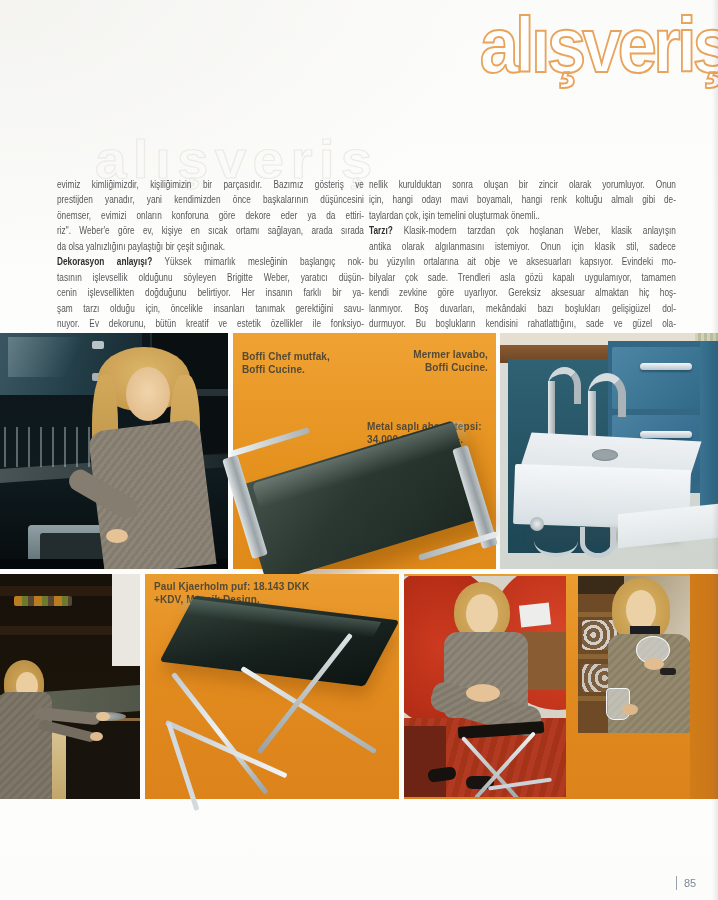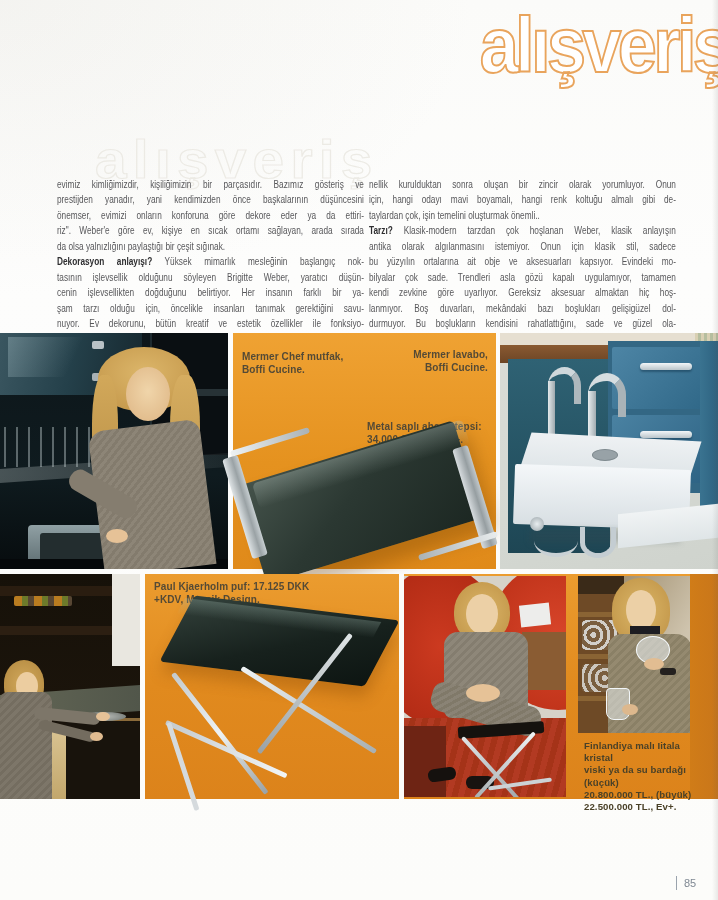--- a/index.html
+++ b/index.html
@@ -88,21 +88,21 @@
     <div class="s" style="left:92px;top:42px;width:26px;height:124px;background:linear-gradient(180deg,#d2a85a,#b88f45);border-radius:40%;"></div>
     <div class="s" style="left:170px;top:42px;width:30px;height:128px;background:linear-gradient(180deg,#d6ad60,#bd954b);border-radius:40%;"></div>
     <div class="s" style="left:126px;top:34px;width:44px;height:54px;background:radial-gradient(55% 55% at 50% 45%,#f0d5aa,#e2bd8d);border-radius:50%;"></div>
     <div class="s" style="left:96px;top:92px;width:112px;height:146px;background:repeating-linear-gradient(135deg,#8d8577 0 3px,#837b6d 3px 6px);border-radius:16px 14px 0 0;transform:rotate(-7deg);"></div>
     <div class="s" style="left:66px;top:150px;width:74px;height:22px;background:#857d6f;border-radius:10px;transform:rotate(30deg);"></div>
     <div class="s" style="left:106px;top:196px;width:22px;height:14px;background:#e6c297;border-radius:50%;"></div>
   </div>
 
   <div class="orange-block" style="left:233px;top:333px;width:263px;height:236px;">
     <div class="s cap" style="left:9px;top:18px;width:130px;">
-        <div>Mermer Chef mutfak,</div>
+        <div>Boffi Chef mutfak,</div>
         <div>Boffi Cucine.</div>
       </div>
     <div class="s cap right" style="right:8px;top:16px;width:120px;">
         <div>Mermer lavabo,</div>
         <div>Boffi Cucine.</div>
       </div>
     <div class="s cap" style="left:134px;top:88px;width:128px;">
         <div>Metal saplı ahşap tepsi:</div>
         <div>34.000.000 TL., Ev+.</div>
       </div>
@@ -160,21 +160,21 @@
     <div class="s" style="left:0;top:118px;width:52px;height:107px;background:repeating-linear-gradient(135deg,#7d7669 0 3px,#746d60 3px 6px);border-radius:8px 10px 0 0;"></div>
     <div class="s" style="left:34px;top:136px;width:66px;height:12px;background:#7d7669;border-radius:6px;transform:rotate(6deg);"></div>
     <div class="s" style="left:38px;top:152px;width:58px;height:10px;background:#736c5f;border-radius:5px;transform:rotate(14deg);"></div>
     <div class="s" style="left:96px;top:138px;width:14px;height:9px;background:#e6c297;border-radius:50%;"></div>
     <div class="s" style="left:90px;top:158px;width:13px;height:9px;background:#e0bb90;border-radius:50%;"></div>
   </div>
 
   <div class="orange-block" style="left:145px;top:574px;width:573px;height:225px;background:linear-gradient(180deg,#eb9c2f 0%,#e18a1e 50%,#dc831b 100%);">
     <div class="s" style="left:545px;top:0;width:28px;height:225px;background:linear-gradient(90deg,#d07c18,#c9761a);"></div>
     <div class="s cap" style="left:9px;top:7px;width:190px;">
-        <div>Paul Kjaerholm puf: 17.125 DKK</div>
+        <div>Paul Kjaerholm puf: 18.143 DKK</div>
         <div>+KDV, Mozaik Design.</div>
       </div>
 
     <div class="s" style="left:2px;top:28px;width:252px;height:180px;">
       <div class="s" style="left:30px;top:6px;width:205px;height:66px;transform:skew(-28deg,7deg);background:linear-gradient(160deg,#33413b 0%,#17211d 55%,#0d1512 100%);border-radius:4px;box-shadow:6px 10px 14px rgba(120,60,0,.30);"></div>
       <div class="s" style="left:34px;top:8px;width:196px;height:16px;transform:skew(-28deg,7deg);background:linear-gradient(180deg,rgba(160,185,175,.30),transparent);"></div>
       <div class="s" style="left:28px;top:70px;width:152px;height:5px;background:linear-gradient(90deg,#c4cacd,#eef2f3,#9aa2a5);border-radius:2px;transform:rotate(52deg);transform-origin:0 0;"></div>
       <div class="s" style="left:96px;top:64px;width:158px;height:5px;background:linear-gradient(90deg,#eef2f3,#a8b0b3);border-radius:2px;transform:rotate(32deg);transform-origin:0 0;"></div>
       <div class="s" style="left:206px;top:34px;width:150px;height:5px;background:linear-gradient(90deg,#dfe4e6,#9aa2a5);border-radius:2px;transform:rotate(128deg);transform-origin:0 0;"></div>
       <div class="s" style="left:20px;top:118px;width:132px;height:5px;background:linear-gradient(90deg,#c4cacd,#f2f5f6);border-radius:2px;transform:rotate(24deg);transform-origin:0 0;"></div>
@@ -215,24 +215,18 @@
       <div class="s" style="left:48px;top:14px;width:30px;height:40px;background:#ecd0a6;border-radius:50%;"></div>
       <div class="s" style="left:52px;top:50px;width:30px;height:20px;background:#1d1d22;"></div>
       <div class="s" style="left:30px;top:58px;width:84px;height:99px;background:repeating-linear-gradient(135deg,#958a70 0 3px,#8a8066 3px 6px);border-radius:14px 16px 0 0;"></div>
       <div class="s" style="left:58px;top:60px;width:32px;height:26px;background:rgba(240,246,249,.55);border:1px solid #f6fafc;border-radius:50%;"></div>
       <div class="s" style="left:66px;top:82px;width:20px;height:12px;background:#e2bd92;border-radius:50%;"></div>
       <div class="s" style="left:82px;top:92px;width:16px;height:7px;background:#23201e;border-radius:3px;"></div>
       <div class="s" style="left:28px;top:112px;width:22px;height:30px;background:rgba(238,243,246,.5);border:1px solid #f2f6f8;border-radius:4px 4px 8px 8px;"></div>
       <div class="s" style="left:44px;top:128px;width:16px;height:11px;background:#ddb88d;border-radius:50%;"></div>
     </div>
 
-    <div class="s cap small" style="left:439px;top:166px;width:108px;">
-        <div>Finlandiya malı Iitala kristal</div>
-        <div>viski ya da su bardağı (küçük)</div>
-        <div>20.800.000 TL., (büyük)</div>
-        <div>22.500.000 TL., Ev+.</div>
-      </div>
   </div>
 
   <div class="pageno">85</div>
 
   <div class="edge-shadow"></div>
 </div>
 
 </body></html>

